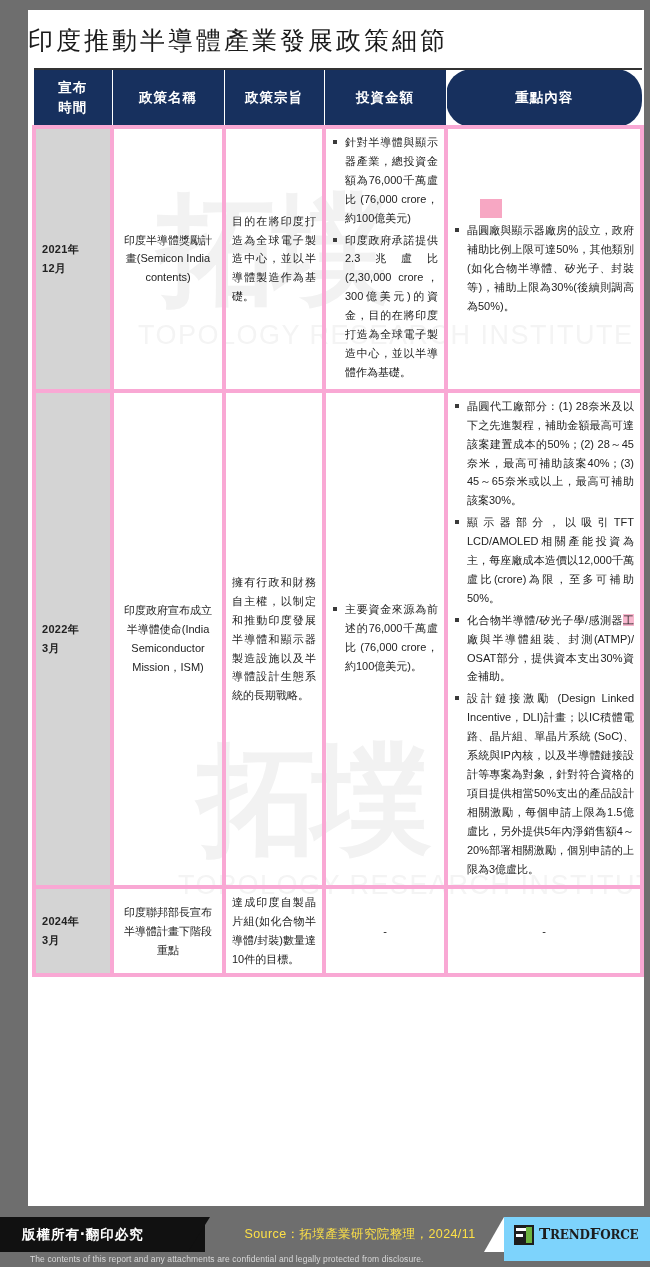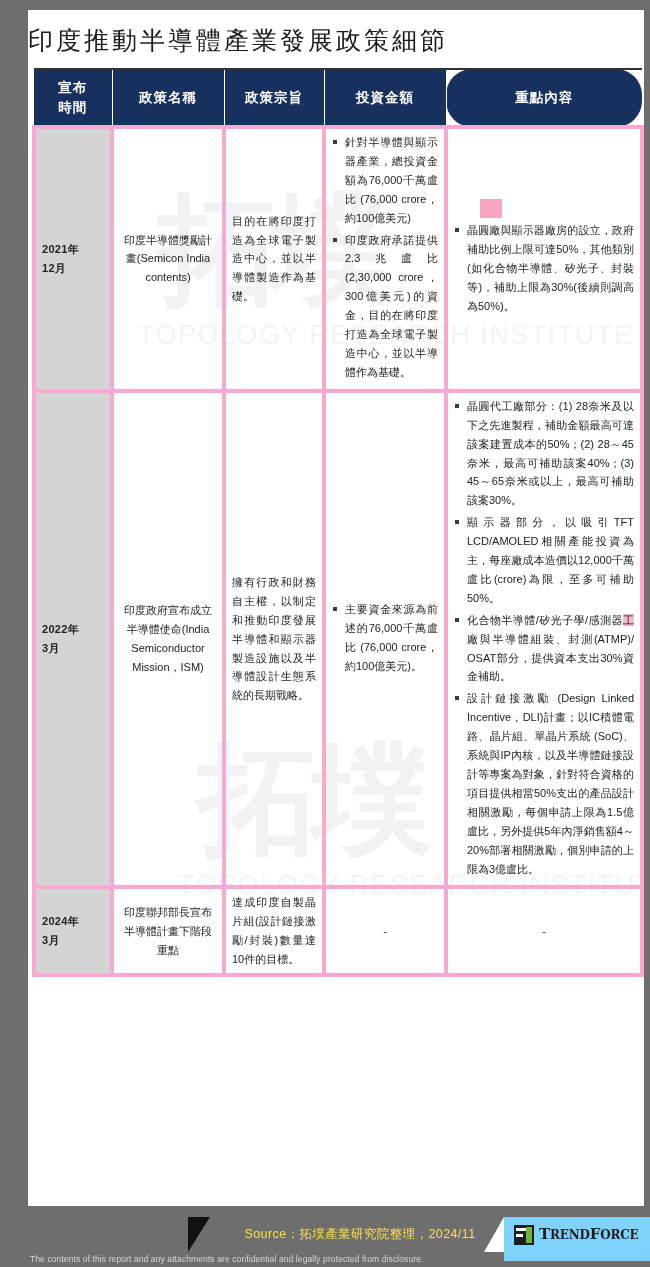--- a/index.html
+++ b/index.html
@@ -320,32 +320,35 @@
               </ul>
             </td>
           </tr>
 
           <tr>
             <td class="c-date">
               <div>2024年</div>
               <div>3月</div>
             </td>
             <td class="c-name">印度聯邦部長宣布半導體計畫下階段重點</td>
-            <td class="c-aim">達成印度自製晶片組(設計鏈接激勵/封裝)數量達10件的目標。</td>
+            <td class="c-aim">達成印度自製晶片組(如化合物半導體/封裝)數量達10件的目標。</td>
             <td class="c-dash">-</td>
             <td class="c-dash">-</td>
           </tr>
         </tbody>
       </table>
     </div>
 
   </div>
 
   <div class="footer">
     <div class="f-gray"></div>
+    <div class="f-black">
+      <span class="f-black-txt">版權所有‧翻印必究</span>
+    </div>
     <div class="f-black-slant"></div>
     <div class="f-source">Source：拓墣產業研究院整理，2024/11</div>
     <div class="f-white">
       <div class="f-white-slant"></div>
       <div class="logo">
         <div class="logo-mark">
           <div class="logo-bar2"></div>
         </div>
         <div class="logo-text"><span>T</span><span class="sm">REND</span><span>F</span><span class="sm">ORCE</span></div>
       </div>

